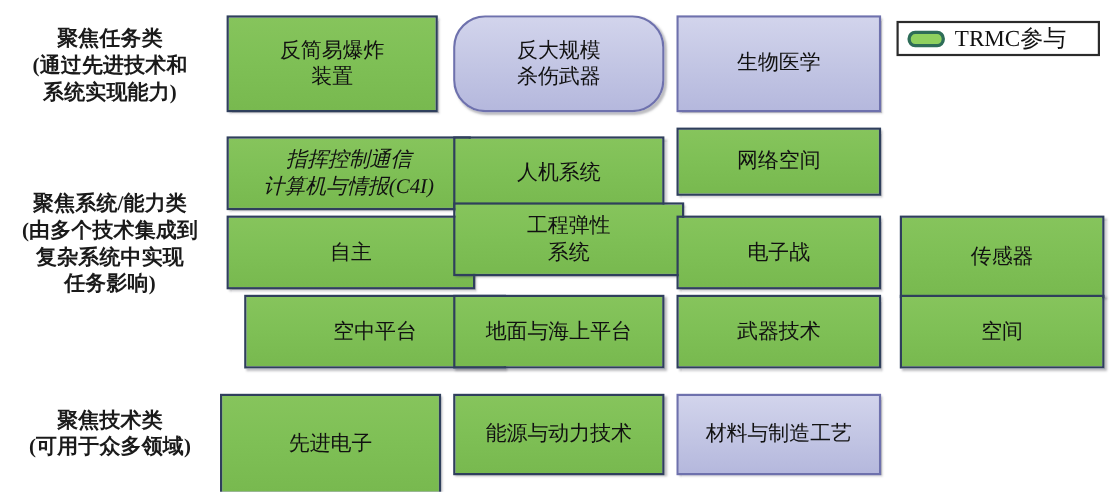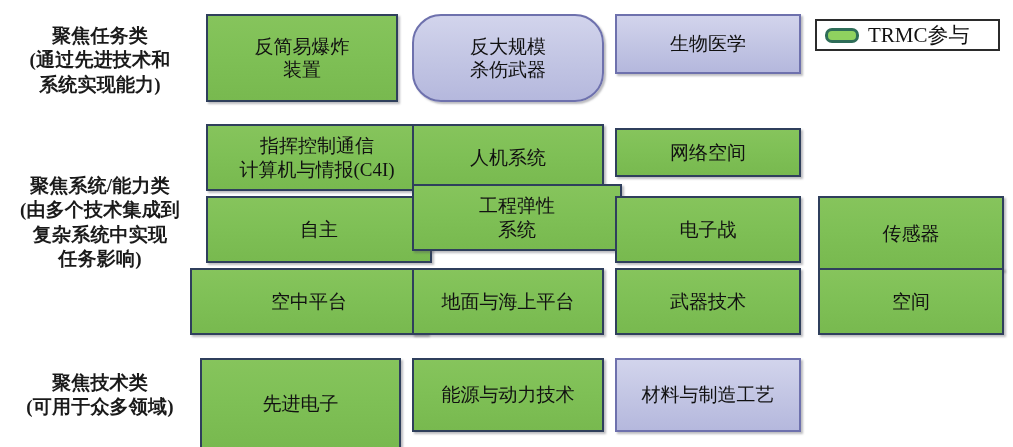--- a/index.html
+++ b/index.html
@@ -108,45 +108,45 @@
     <div class="row-label" style="top: 371px;">
       <span class="lbl-line">聚焦技术类</span>
       <span class="lbl-line">(可用于众多领域)</span>
     </div>
     <div class="node green" style="left: 206px; top: 14px; width: 192px; height: 88px;">
       <span class="ntext">反简易爆炸<br>装置</span>
     </div>
     <div class="node purple" style="left: 412px; top: 14px; width: 192px; height: 88px; border-radius: 29px;">
       <span class="ntext">反大规模<br>杀伤武器</span>
     </div>
-    <div class="node purple" style="left: 615px; top: 14px; width: 186px; height: 60px;">
+    <div class="node purple" style="left: 615px; top: 14px; width: 186px; height: 88px;">
       <span class="ntext">生物医学</span>
     </div>
-    <div class="node green" style="left: 206px; top: 124px; width: 222px; height: 67px;">
+    <div class="node green" style="left: 206px; top: 124px; width: 222px; height: 67px; font-style: italic;">
       <span class="ntext">指挥控制通信<br>计算机与情报(C4I)</span>
     </div>
     <div class="node green" style="left: 412px; top: 124px; width: 192px; height: 67px;">
       <span class="ntext">人机系统</span>
     </div>
-    <div class="node green" style="left: 615px; top: 128px; width: 186px; height: 49px;">
+    <div class="node green" style="left: 615px; top: 116px; width: 186px; height: 62px;">
       <span class="ntext">网络空间</span>
     </div>
     <div class="node green" style="left: 206px; top: 196px; width: 226px; height: 67px;">
       <span class="ntext">自主</span>
     </div>
     <div class="node green" style="left: 412px; top: 184px; width: 210px; height: 67px;">
       <span class="ntext">工程弹性<br>系统</span>
     </div>
     <div class="node green" style="left: 615px; top: 196px; width: 186px; height: 67px;">
       <span class="ntext">电子战</span>
     </div>
     <div class="node green" style="left: 818px; top: 196px; width: 186px; height: 75px;">
       <span class="ntext">传感器</span>
     </div>
-    <div class="node green" style="left: 190px; top: 268px; width: 238px; height: 67px;">
+    <div class="node green" style="left: 222px; top: 268px; width: 238px; height: 67px;">
       <span class="ntext">空中平台</span>
     </div>
     <div class="node green" style="left: 412px; top: 268px; width: 192px; height: 67px;">
       <span class="ntext">地面与海上平台</span>
     </div>
     <div class="node green" style="left: 615px; top: 268px; width: 186px; height: 67px;">
       <span class="ntext">武器技术</span>
     </div>
     <div class="node green" style="left: 818px; top: 268px; width: 186px; height: 67px;">
       <span class="ntext">空间</span>

